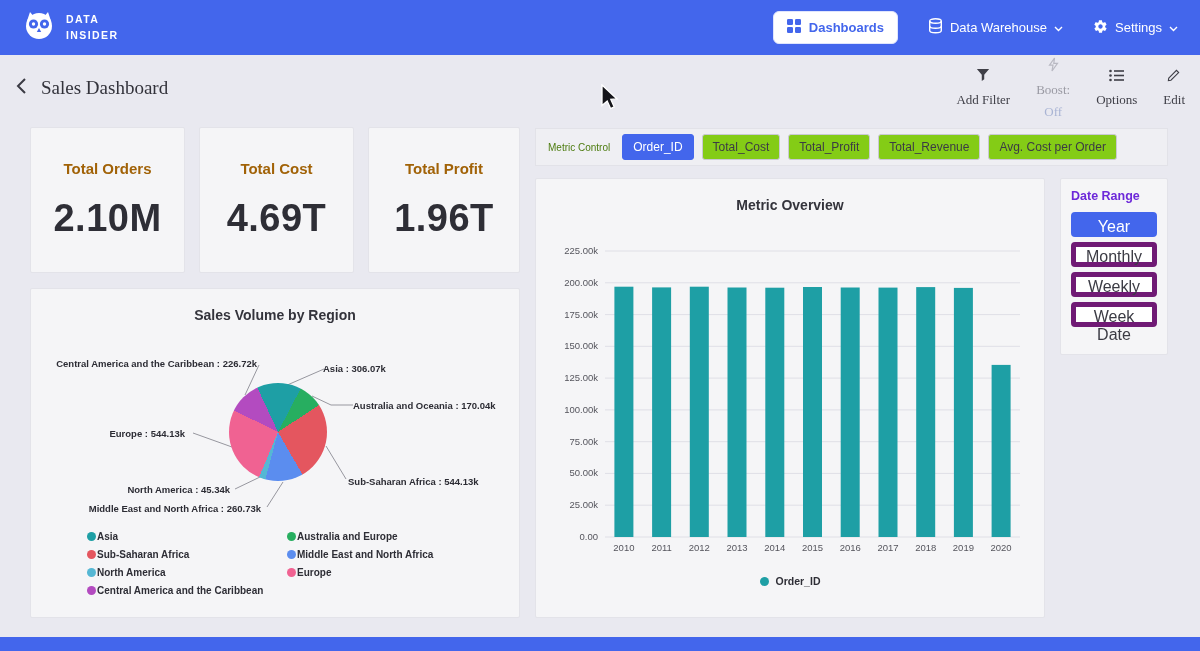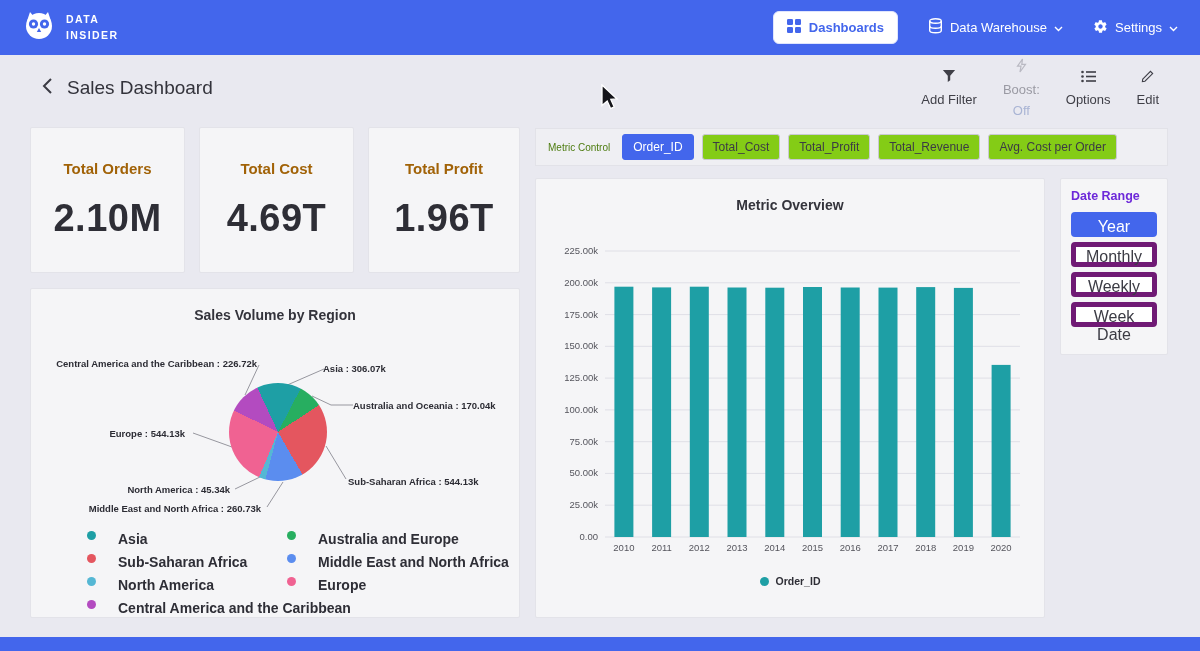--- a/index.html
+++ b/index.html
@@ -18,21 +18,21 @@
   .logo-text { color:#fff; font-weight:bold; font-size:10.5px; letter-spacing:1.4px; line-height:1.45; }
   .nav-right { margin-left:auto; display:flex; align-items:center; gap:30px; }
   .dashboards-btn {
     display:flex; align-items:center; gap:8px; background:#fff; color:var(--primary);
     font-weight:bold; font-size:13px; padding:7px 13px; border-radius:6px; border:1px solid #dfe5fd; cursor:pointer;
   }
   .nav-item { display:flex; align-items:center; gap:7px; color:#fff; font-size:13px; font-weight:500; cursor:pointer; }
   
   .page-header {
     position:absolute; top:62px; left:0; right:0; height:52px;
-    display:flex; align-items:center; padding:0 41px;
+    display:flex; align-items:center; padding:0 15px;font-family:Liberation Serif, serif;
   }
   .back-btn { display:flex; align-items:center; cursor:pointer; margin-right:14px; }
   .page-title { font-size:19px; font-weight:500; color:#33333b; }
   .header-actions { margin-left:auto; display:flex; align-items:center; gap:26px; }
   .action { display:flex; align-items:center; gap:6px; font-size:13px; font-weight:500; color:#3f3f47; cursor:pointer;flex-direction:column; }
   .boost-label { color:#9a9aa3; }
   .boost-value { color:#a9b4d4; }
   
   .card { position:absolute; background:#f5f5f7; border:1px solid #e3e3e9; border-radius:2px; }
   .kpi-card { text-align:center; }
@@ -59,21 +59,21 @@
   }
   .date-btn.selected { background:var(--primary); border-color:var(--primary); color:#fff; }
   
   .pie-card { left:30px; top:288px; width:490px; height:330px; }
   .pie {
     position:absolute; left:198px; top:94px; width:98px; height:98px; border-radius:50%;
   }
   .callout { position:absolute; font-size:9.5px; font-weight:700; color:#2c2c34; white-space:nowrap; }
   .callout-lines { position:absolute; left:0; top:0; pointer-events:none; }
   .pie-legend-col { position:absolute; display:flex; flex-direction:column; gap:7px; }
-  .legend-item { display:flex; gap:22px; font-size:14px; font-weight:700; color:#2e2e36; }
+  .legend-item { display:flex; align-items:center; gap:1px; font-size:10px; font-weight:700; color:#2e2e36; }
   .dot { width:9px; height:9px; border-radius:50%; flex:0 0 auto; }
   
   .chart-card { left:535px; top:178px; width:510px; height:440px; }
   .bar-svg { position:absolute; left:14px; top:58px; }
   svg text { font-family:"Liberation Sans", sans-serif; }
   .bar-legend {
     position:absolute; left:0; right:0; top:396px; display:flex; justify-content:center;
     align-items:center; gap:7px; font-size:10.5px; font-weight:700; color:#2e2e36;
   }
   

